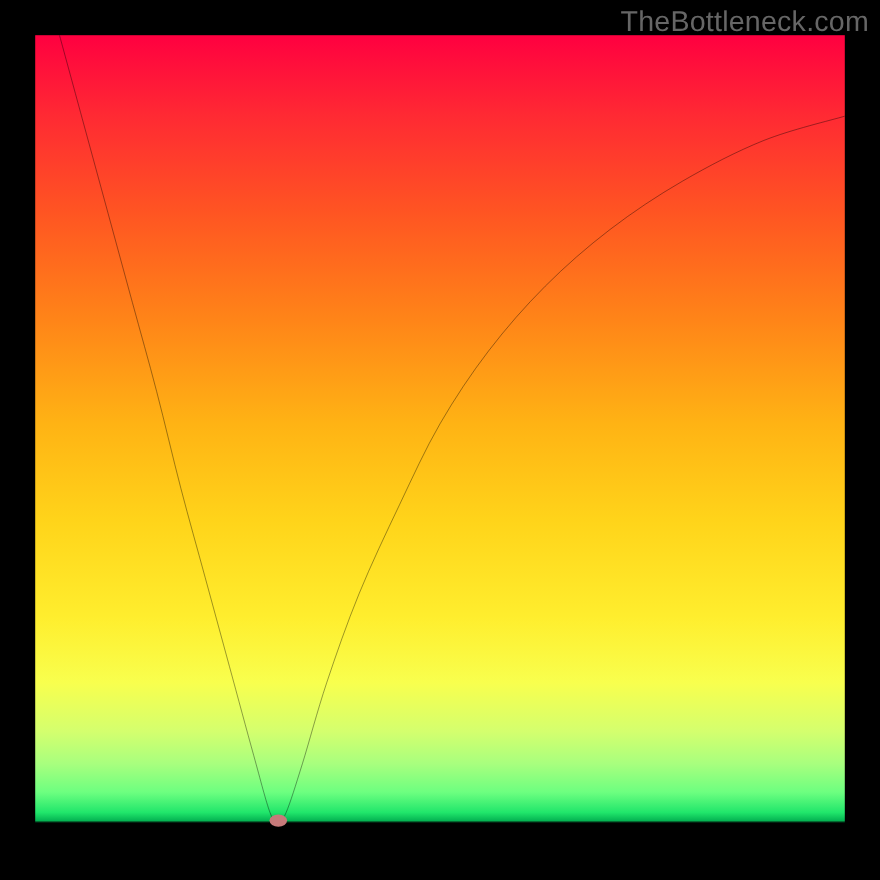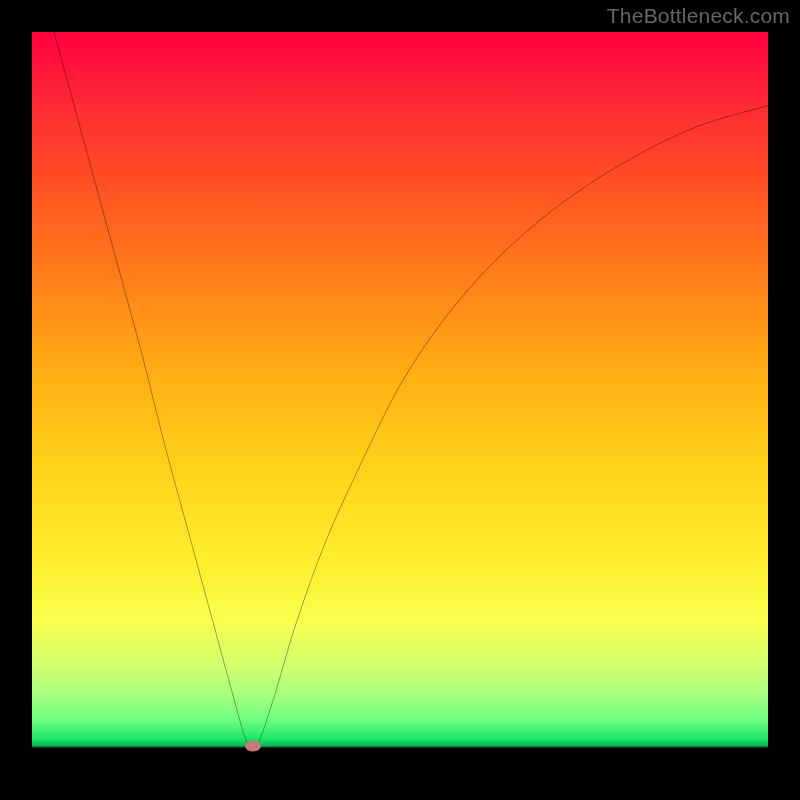--- a/index.html
+++ b/index.html
@@ -50,21 +50,21 @@
     position: absolute;
     inset: 0;
     width: 100%;
     height: 100%;
   }
   .watermark {
     position: absolute;
     top: 4px;
     right: 10px;
     color: #666;
-    font-size: 21px;
+    font-size: 26px;
     letter-spacing: 0.2px;
     font-weight: 500;
     user-select: none;
   }
   .min-marker {
     position: absolute;
     width: 16px;
     height: 11px;
     border-radius: 50%;
     background: #c77a7a;

